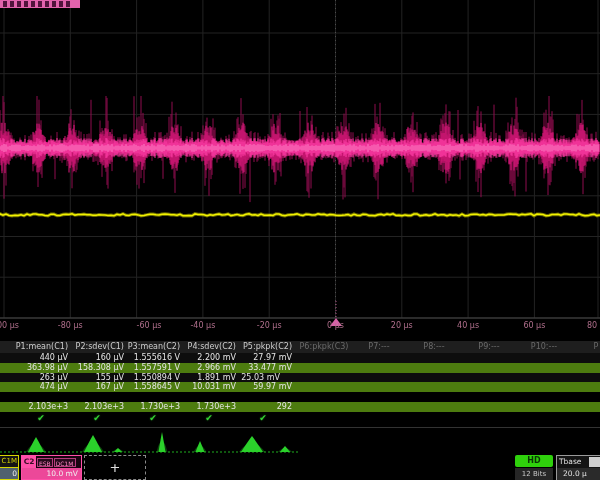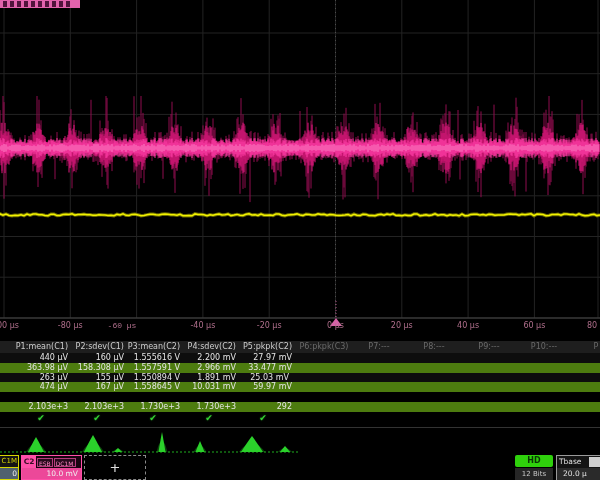--- a/index.html
+++ b/index.html
@@ -87,21 +87,21 @@
         <path d="M0 146.2L0 149.8M2 145.1L2 150.9M4 144.0L4 152.0M6 144.4L6 151.6M8 146.5L8 149.5M10 145.9L10 150.1M12 144.7L12 151.3M14 144.9L14 151.1M16 144.5L16 151.5M18 144.7L18 151.3M20 144.8L20 151.2M22 146.1L22 149.9M24 146.0L24 150.0M26 145.3L26 150.7M28 145.0L28 151.0M30 145.6L30 150.4M32 145.9L32 150.1M34 145.3L34 150.7M36 146.1L36 149.9M38 144.5L38 151.5M40 145.1L40 150.9M42 144.3L42 151.7M44 145.2L44 150.8M46 146.4L46 149.6M48 146.2L48 149.8M50 144.5L50 151.5M52 146.3L52 149.7M54 144.4L54 151.6M56 145.3L56 150.7M58 144.8L58 151.2M60 144.2L60 151.8M62 144.0L62 152.0M64 144.6L64 151.4M66 145.4L66 150.6M68 146.2L68 149.8M70 145.3L70 150.7M72 144.4L72 151.6M74 145.1L74 150.9M76 144.6L76 151.4M78 144.8L78 151.2M80 144.8L80 151.2M82 145.1L82 150.9M84 144.6L84 151.4M86 145.7L86 150.3M88 144.3L88 151.7M90 146.4L90 149.6M92 145.9L92 150.1M94 144.1L94 151.9M96 144.2L96 151.8M98 144.1L98 151.9M100 145.9L100 150.1M102 144.4L102 151.6M104 145.5L104 150.5M106 145.2L106 150.8M108 144.2L108 151.8M110 145.4L110 150.6M112 144.1L112 151.9M114 146.4L114 149.6M116 145.6L116 150.4M118 145.5L118 150.5M120 146.1L120 149.9M122 144.5L122 151.5M124 145.9L124 150.1M126 144.2L126 151.8M128 146.0L128 150.0M130 145.3L130 150.7M132 145.3L132 150.7M134 144.1L134 151.9M136 144.8L136 151.2M138 145.9L138 150.1M140 146.3L140 149.7M142 145.1L142 150.9M144 144.0L144 152.0M146 146.1L146 149.9M148 145.1L148 150.9M150 146.1L150 149.9M152 144.2L152 151.8M154 145.4L154 150.6M156 146.3L156 149.7M158 144.5L158 151.5M160 144.7L160 151.3M162 144.2L162 151.8M164 144.9L164 151.1M166 146.3L166 149.7M168 145.4L168 150.6M170 145.3L170 150.7M172 145.7L172 150.3M174 144.8L174 151.2M176 145.6L176 150.4M178 145.1L178 150.9M180 146.0L180 150.0M182 145.7L182 150.3M184 145.3L184 150.7M186 144.0L186 152.0M188 144.7L188 151.3M190 145.7L190 150.3M192 144.3L192 151.7M194 144.2L194 151.8M196 145.1L196 150.9M198 146.4L198 149.6M200 146.4L200 149.6M202 145.1L202 150.9M204 146.3L204 149.7M206 144.7L206 151.3M208 146.2L208 149.8M210 146.2L210 149.8M212 144.4L212 151.6M214 145.6L214 150.4M216 145.9L216 150.1M218 144.4L218 151.6M220 146.4L220 149.6M222 144.6L222 151.4M224 145.4L224 150.6M226 146.4L226 149.6M228 145.4L228 150.6M230 144.3L230 151.7M232 144.7L232 151.3M234 146.0L234 150.0M236 144.4L236 151.6M238 146.0L238 150.0M240 144.1L240 151.9M242 146.1L242 149.9M244 146.5L244 149.5M246 144.5L246 151.5M248 145.0L248 151.0M250 144.0L250 152.0M252 144.7L252 151.3M254 144.1L254 151.9M256 145.1L256 150.9M258 144.2L258 151.8M260 144.5L260 151.5M262 144.6L262 151.4M264 145.1L264 150.9M266 145.7L266 150.3M268 146.0L268 150.0M270 145.4L270 150.6M272 145.8L272 150.2M274 145.0L274 151.0M276 144.7L276 151.3M278 145.6L278 150.4M280 144.6L280 151.4M282 145.7L282 150.3M284 145.1L284 150.9M286 144.2L286 151.8M288 146.0L288 150.0M290 144.3L290 151.7M292 144.4L292 151.6M294 145.4L294 150.6M296 144.3L296 151.7M298 145.1L298 150.9M300 146.3L300 149.7M302 145.5L302 150.5M304 145.5L304 150.5M306 144.5L306 151.5M308 144.1L308 151.9M310 146.0L310 150.0M312 145.4L312 150.6M314 146.0L314 150.0M316 145.3L316 150.7M318 145.8L318 150.2M320 145.8L320 150.2M322 144.3L322 151.7M324 145.3L324 150.7M326 144.5L326 151.5M328 145.0L328 151.0M330 144.6L330 151.4M332 144.5L332 151.5M334 144.1L334 151.9M336 145.3L336 150.7M338 145.2L338 150.8M340 145.2L340 150.8M342 144.9L342 151.1M344 144.4L344 151.6M346 145.8L346 150.2M348 145.2L348 150.8M350 144.3L350 151.7M352 145.4L352 150.6M354 144.2L354 151.8M356 145.8L356 150.2M358 146.5L358 149.5M360 144.9L360 151.1M362 145.6L362 150.4M364 145.5L364 150.5M366 146.4L366 149.6M368 144.1L368 151.9M370 146.0L370 150.0M372 145.1L372 150.9M374 144.4L374 151.6M376 144.6L376 151.4M378 144.0L378 152.0M380 146.4L380 149.6M382 144.9L382 151.1M384 145.3L384 150.7M386 146.0L386 150.0M388 144.7L388 151.3M390 146.1L390 149.9M392 144.7L392 151.3M394 146.3L394 149.7M396 144.9L396 151.1M398 145.2L398 150.8M400 145.0L400 151.0M402 144.6L402 151.4M404 145.9L404 150.1M406 144.7L406 151.3M408 146.0L408 150.0M410 146.4L410 149.6M412 144.9L412 151.1M414 145.4L414 150.6M416 145.2L416 150.8M418 145.1L418 150.9M420 144.8L420 151.2M422 144.9L422 151.1M424 145.1L424 150.9M426 145.4L426 150.6M428 144.4L428 151.6M430 144.3L430 151.7M432 146.2L432 149.8M434 145.7L434 150.3M436 145.9L436 150.1M438 144.8L438 151.2M440 144.8L440 151.2M442 145.6L442 150.4M444 146.0L444 150.0M446 144.6L446 151.4M448 144.8L448 151.2M450 144.2L450 151.8M452 145.8L452 150.2M454 146.0L454 150.0M456 145.2L456 150.8M458 145.0L458 151.0M460 144.2L460 151.8M462 144.2L462 151.8M464 146.1L464 149.9M466 144.3L466 151.7M468 145.8L468 150.2M470 146.1L470 149.9M472 145.7L472 150.3M474 146.4L474 149.6M476 144.2L476 151.8M478 144.2L478 151.8M480 145.2L480 150.8M482 145.7L482 150.3M484 144.6L484 151.4M486 146.0L486 150.0M488 144.1L488 151.9M490 145.7L490 150.3M492 145.7L492 150.3M494 145.2L494 150.8M496 145.7L496 150.3M498 145.7L498 150.3M500 146.4L500 149.6M502 146.3L502 149.7M504 145.6L504 150.4M506 144.5L506 151.5M508 145.4L508 150.6M510 144.1L510 151.9M512 144.4L512 151.6M514 144.6L514 151.4M516 145.8L516 150.2M518 144.2L518 151.8M520 146.4L520 149.6M522 145.5L522 150.5M524 145.9L524 150.1M526 145.9L526 150.1M528 144.9L528 151.1M530 144.6L530 151.4M532 144.6L532 151.4M534 145.7L534 150.3M536 144.8L536 151.2M538 145.2L538 150.8M540 146.0L540 150.0M542 145.0L542 151.0M544 144.4L544 151.6M546 145.3L546 150.7M548 144.2L548 151.8M550 144.3L550 151.7M552 144.6L552 151.4M554 145.7L554 150.3M556 145.3L556 150.7M558 144.8L558 151.2M560 145.6L560 150.4M562 145.0L562 151.0M564 146.3L564 149.7M566 145.7L566 150.3M568 145.9L568 150.1M570 145.8L570 150.2M572 144.6L572 151.4M574 144.8L574 151.2M576 144.5L576 151.5M578 146.2L578 149.8M580 145.2L580 150.8M582 146.1L582 149.9M584 146.3L584 149.7M586 144.8L586 151.2M588 144.8L588 151.2M590 144.3L590 151.7M592 145.9L592 150.1M594 144.1L594 151.9M596 144.5L596 151.5M598 144.4L598 151.6" stroke="#ff93cf" stroke-width="1" fill="none" opacity="0.8"></path>
         <path d="M0 215L0 213.8L3 215.2L6 214.0L9 215.4L12 215.7L15 215.3L18 215.5L21 214.7L24 215.6L27 214.0L30 215.2L33 214.1L36 214.0L39 214.8L42 214.7L45 215.4L48 215.7L51 214.2L54 214.2L57 215.6L60 215.4L63 214.5L66 214.2L69 214.4L72 213.8L75 215.1L78 214.6L81 214.6L84 214.2L87 214.8L90 214.7L93 215.3L96 215.3L99 214.7L102 214.9L105 215.1L108 215.4L111 215.3L114 215.8L117 214.4L120 215.0L123 213.8L126 215.3L129 215.4L132 214.4L135 214.2L138 214.9L141 215.7L144 215.4L147 214.8L150 214.3L153 214.3L156 214.8L159 215.0L162 214.3L165 214.0L168 214.2L171 214.7L174 214.8L177 215.2L180 214.4L183 215.8L186 215.7L189 215.5L192 215.8L195 213.9L198 214.4L201 214.5L204 214.8L207 215.8L210 214.7L213 215.3L216 214.6L219 214.1L222 215.0L225 214.8L228 214.0L231 215.6L234 215.1L237 214.4L240 215.2L243 215.5L246 214.3L249 213.8L252 215.0L255 214.7L258 215.4L261 214.1L264 215.2L267 215.2L270 215.1L273 215.5L276 213.9L279 214.1L282 215.3L285 215.8L288 214.9L291 214.7L294 214.6L297 213.9L300 214.9L303 215.5L306 214.2L309 214.4L312 215.1L315 215.0L318 213.9L321 214.5L324 214.3L327 215.3L330 214.5L333 214.7L336 215.2L339 215.4L342 215.3L345 215.0L348 214.6L351 215.6L354 214.2L357 215.3L360 215.6L363 214.2L366 214.4L369 215.5L372 215.4L375 215.7L378 214.7L381 214.3L384 215.1L387 214.1L390 214.7L393 213.9L396 215.4L399 215.3L402 215.8L405 214.9L408 215.5L411 215.5L414 214.0L417 213.9L420 215.7L423 215.3L426 214.8L429 215.4L432 214.9L435 213.9L438 215.3L441 214.7L444 214.8L447 215.7L450 214.7L453 215.3L456 214.9L459 215.8L462 214.2L465 215.7L468 215.5L471 214.4L474 214.2L477 214.2L480 215.1L483 214.6L486 215.3L489 214.2L492 214.5L495 215.3L498 214.9L501 214.9L504 214.9L507 214.3L510 213.9L513 214.3L516 214.2L519 215.2L522 214.3L525 214.7L528 214.2L531 213.8L534 215.7L537 214.1L540 214.2L543 214.6L546 215.7L549 215.4L552 214.5L555 214.6L558 214.3L561 215.3L564 214.0L567 214.1L570 214.6L573 214.5L576 215.3L579 213.9L582 215.1L585 215.7L588 215.6L591 214.7L594 214.3L597 215.6L600 214.9" stroke="#8f8f00" stroke-width="3.4" fill="none" opacity="0.75"></path>
         <path d="M0 215L0 213.8L3 215.2L6 214.0L9 215.4L12 215.7L15 215.3L18 215.5L21 214.7L24 215.6L27 214.0L30 215.2L33 214.1L36 214.0L39 214.8L42 214.7L45 215.4L48 215.7L51 214.2L54 214.2L57 215.6L60 215.4L63 214.5L66 214.2L69 214.4L72 213.8L75 215.1L78 214.6L81 214.6L84 214.2L87 214.8L90 214.7L93 215.3L96 215.3L99 214.7L102 214.9L105 215.1L108 215.4L111 215.3L114 215.8L117 214.4L120 215.0L123 213.8L126 215.3L129 215.4L132 214.4L135 214.2L138 214.9L141 215.7L144 215.4L147 214.8L150 214.3L153 214.3L156 214.8L159 215.0L162 214.3L165 214.0L168 214.2L171 214.7L174 214.8L177 215.2L180 214.4L183 215.8L186 215.7L189 215.5L192 215.8L195 213.9L198 214.4L201 214.5L204 214.8L207 215.8L210 214.7L213 215.3L216 214.6L219 214.1L222 215.0L225 214.8L228 214.0L231 215.6L234 215.1L237 214.4L240 215.2L243 215.5L246 214.3L249 213.8L252 215.0L255 214.7L258 215.4L261 214.1L264 215.2L267 215.2L270 215.1L273 215.5L276 213.9L279 214.1L282 215.3L285 215.8L288 214.9L291 214.7L294 214.6L297 213.9L300 214.9L303 215.5L306 214.2L309 214.4L312 215.1L315 215.0L318 213.9L321 214.5L324 214.3L327 215.3L330 214.5L333 214.7L336 215.2L339 215.4L342 215.3L345 215.0L348 214.6L351 215.6L354 214.2L357 215.3L360 215.6L363 214.2L366 214.4L369 215.5L372 215.4L375 215.7L378 214.7L381 214.3L384 215.1L387 214.1L390 214.7L393 213.9L396 215.4L399 215.3L402 215.8L405 214.9L408 215.5L411 215.5L414 214.0L417 213.9L420 215.7L423 215.3L426 214.8L429 215.4L432 214.9L435 213.9L438 215.3L441 214.7L444 214.8L447 215.7L450 214.7L453 215.3L456 214.9L459 215.8L462 214.2L465 215.7L468 215.5L471 214.4L474 214.2L477 214.2L480 215.1L483 214.6L486 215.3L489 214.2L492 214.5L495 215.3L498 214.9L501 214.9L504 214.9L507 214.3L510 213.9L513 214.3L516 214.2L519 215.2L522 214.3L525 214.7L528 214.2L531 213.8L534 215.7L537 214.1L540 214.2L543 214.6L546 215.7L549 215.4L552 214.5L555 214.6L558 214.3L561 215.3L564 214.0L567 214.1L570 214.6L573 214.5L576 215.3L579 213.9L582 215.1L585 215.7L588 215.6L591 214.7L594 214.3L597 215.6L600 214.9" stroke="#f2f200" stroke-width="1.5" fill="none"></path>
         <line x1="336" y1="301" x2="336" y2="318" stroke="#b05688" stroke-dasharray="1 2"></line>
         <polygon points="330,326 342,326 336,318" fill="#d863a8"></polygon>
       </svg>
     <div class="pink-label"></div>
     <div id="axisLabels">
         <span class="axlab" style="left: 4px;">-100 µs</span>
         <span class="axlab" style="left: 70.3px;">-80 µs</span>
-        <span class="axlab" style="left: 122px; font-family: Liberation Mono, monospace;">-60 µs</span>
+        <span class="axlab" style="left: 149px;">-60 µs</span>
         <span class="axlab" style="left: 202.9px;">-40 µs</span>
         <span class="axlab" style="left: 269.2px;">-20 µs</span>
         <span class="axlab" style="left: 335.5px;">0 µs</span>
         <span class="axlab" style="left: 401.8px;">20 µs</span>
         <span class="axlab" style="left: 468.1px;">40 µs</span>
         <span class="axlab" style="left: 534.4px;">60 µs</span>
         <span class="axlab" style="left: 598px;">80 µs</span>
       </div>
   </div>
 
@@ -131,21 +131,21 @@
         <span class="cell num" style="left: 70px; width: 54px;">158.308 µV</span>
         <span class="cell num" style="left: 126px; width: 54px;">1.557591 V</span>
         <span class="cell num" style="left: 182px; width: 54px;">2.966 mV</span>
         <span class="cell num" style="left: 234px; width: 58px;">33.477 mV</span>
       </div>
       <div class="trow vrow rA" style="top: 31.6px;">
         <span class="cell num" style="left: 14px; width: 54px;">263 µV</span>
         <span class="cell num" style="left: 70px; width: 54px;">155 µV</span>
         <span class="cell num" style="left: 126px; width: 54px;">1.550894 V</span>
         <span class="cell num" style="left: 182px; width: 54px;">1.891 mV</span>
-        <span class="cell num" style="left: 231px; width: 58px; text-align: right;">25.03 mV</span>
+        <span class="cell num" style="left: 222px; width: 58px; text-align: right;">25.03 mV</span>
       </div>
       <div class="trow vrow rB" style="top: 41.4px;">
         <span class="cell num" style="left: 14px; width: 54px;">474 µV</span>
         <span class="cell num" style="left: 70px; width: 54px;">167 µV</span>
         <span class="cell num" style="left: 126px; width: 54px;">1.558645 V</span>
         <span class="cell num" style="left: 182px; width: 54px;">10.031 mV</span>
         <span class="cell num" style="left: 234px; width: 58px;">59.97 mV</span>
       </div>
       <div class="trow vrow rB" style="top: 61px;">
         <span class="cell num" style="left: 14px; width: 54px;">2.103e+3</span>

